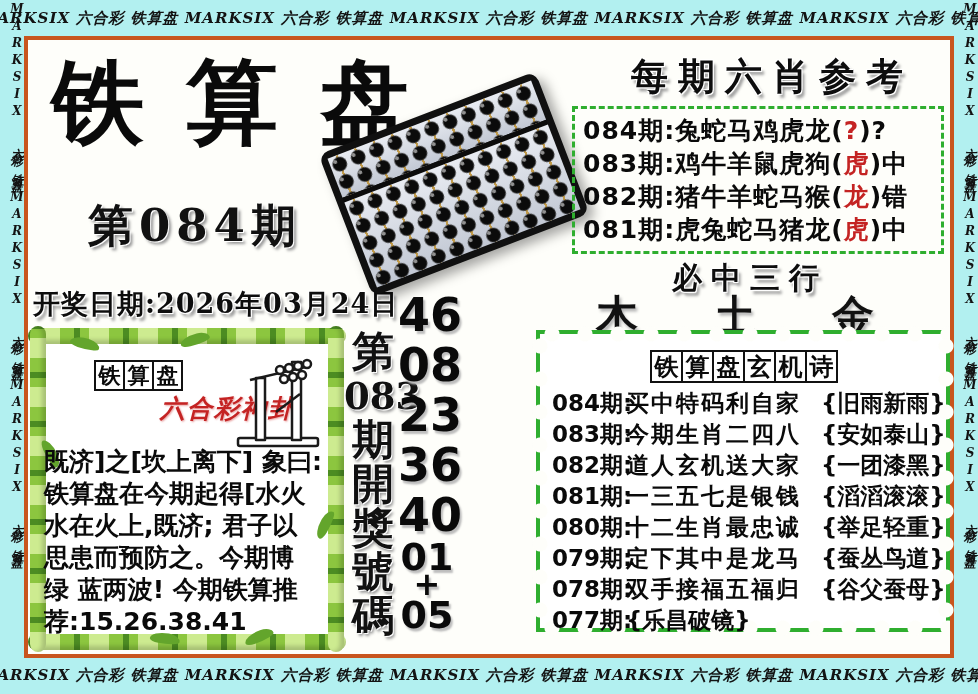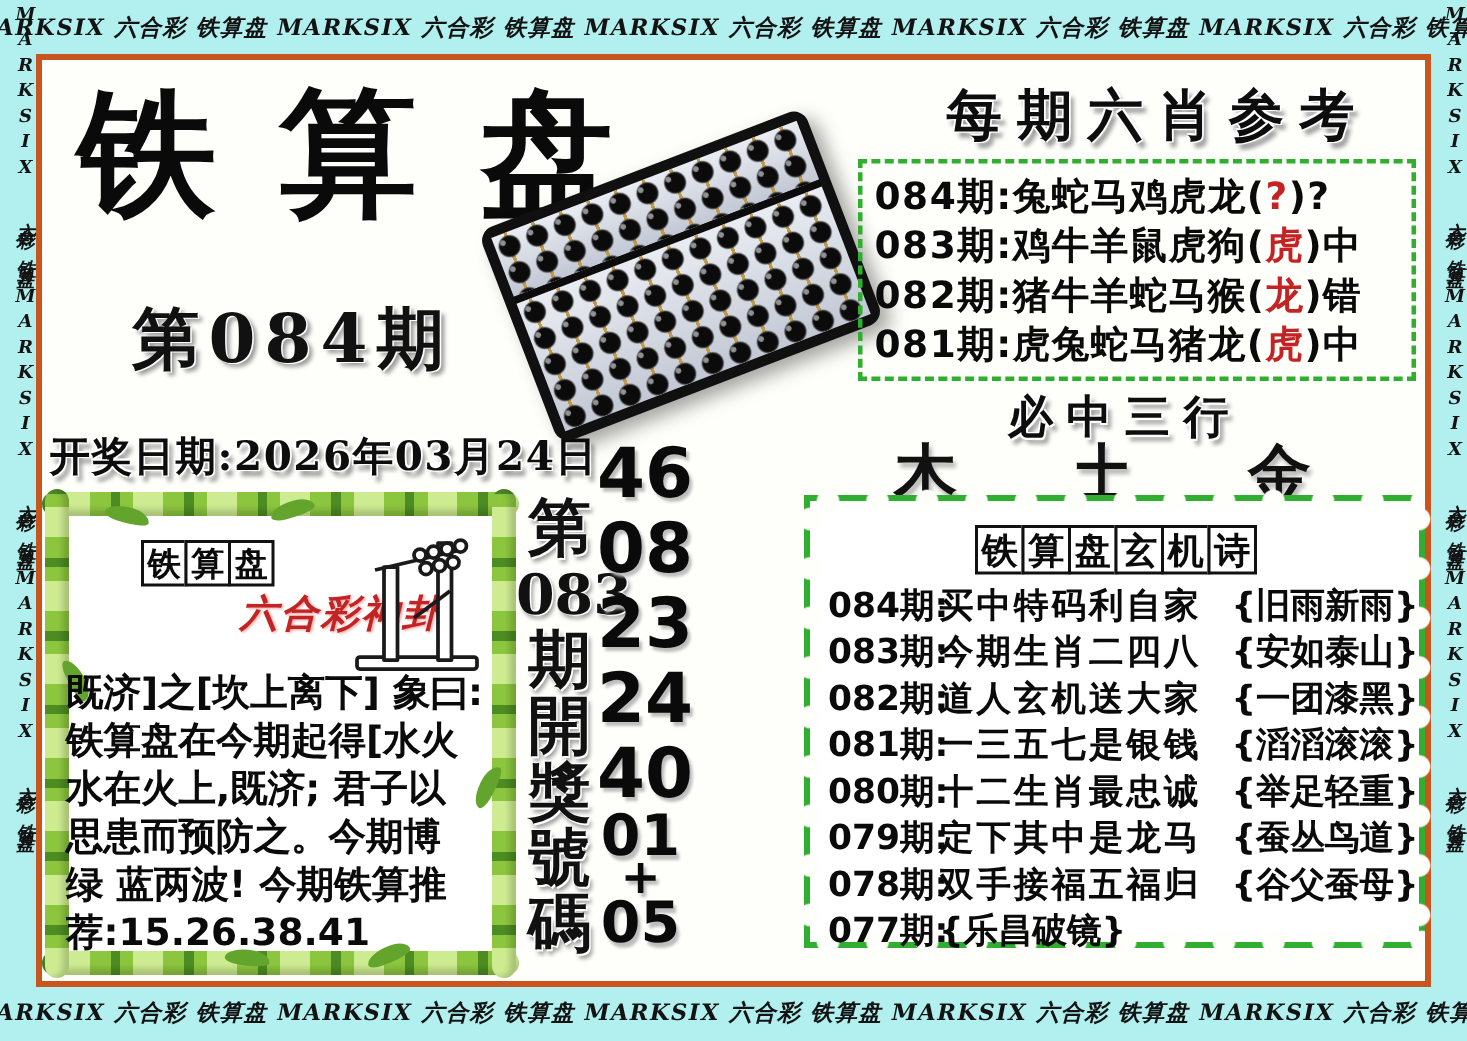--- a/index.html
+++ b/index.html
@@ -192,21 +192,21 @@
   <div>期</div>
   <div>開</div>
   <div>獎</div>
   <div>號</div>
   <div>碼</div>
 </div>
 <div class="dr-numbers">
   <div class="n">46</div>
   <div class="n">08</div>
   <div class="n">23</div>
-  <div class="n">24</div>
+  <div class="n">36</div>
   <div class="n">40</div>
   <div class="n-sm">01</div>
   <div class="plus">+</div>
   <div class="n-sm">05</div>
 </div>
 
 <div class="bamboo">
   <div class="bb-h bb-top"></div>
   <div class="bb-h bb-bot"></div>
   <div class="bb-v bb-left"></div>

